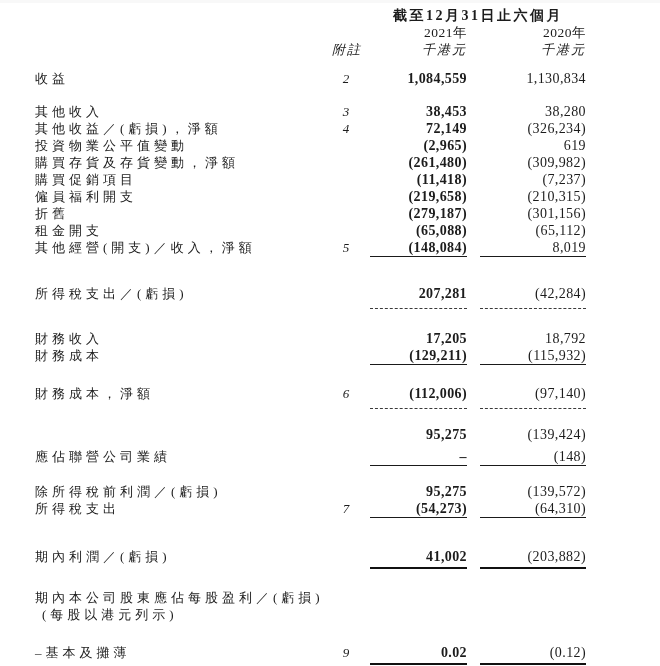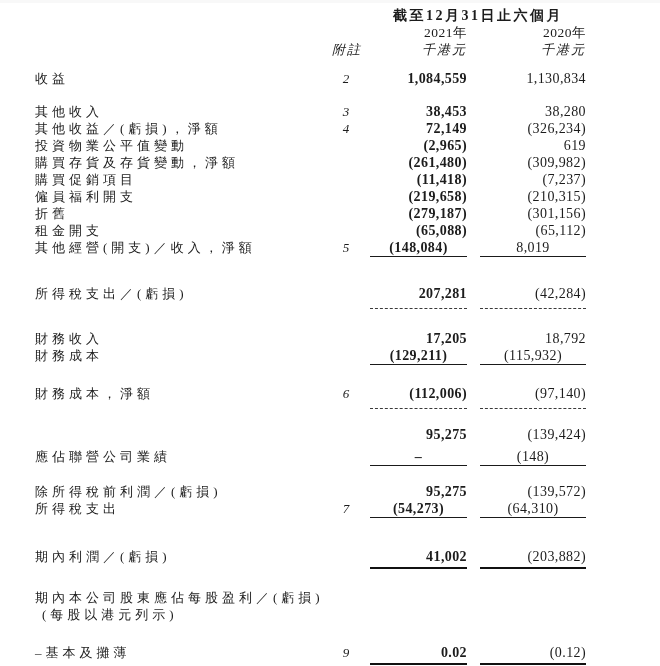--- a/index.html
+++ b/index.html
@@ -15,21 +15,21 @@
   }
   .row{display:flex;align-items:baseline;line-height:17px;}
   .label{flex:1;font-size:13px;letter-spacing:4px;white-space:nowrap;}
   .label .sub{padding-left:7px;}
   .note{width:46px;text-align:center;font-style:italic;font-size:13px;letter-spacing:2px;}
   .v{font-size:14px;text-align:right;letter-spacing:0.4px;white-space:nowrap;}
   .v21{width:97px;font-weight:bold;}
   .colgap{width:13px;}
   .v20{width:106px;font-weight:normal;}
   
-  .u-solid .v21,.u-solid .v20{border-bottom:1.3px solid #1a1a1a;text-align:center;}
+  .u-solid .v21,.u-solid .v20{border-bottom:1.3px solid #1a1a1a;}
   .u-dashed .v21,.u-dashed .v20{border-bottom:1px dashed #3a3a3a;padding-bottom:6px;}
   .u-thick .v21,.u-thick .v20{border-bottom:2.6px solid #111;padding-bottom:2px;}
   
   .h-period{width:216px;text-align:center;font-weight:bold;font-size:14px;letter-spacing:2.5px;white-space:nowrap;}
   .h-year{font-size:13.5px;letter-spacing:0.5px;}
   .h-unit{font-style:italic;font-size:13px;letter-spacing:2px;}
   .bold{font-weight:normal;}
   
   .mt5{margin-top:5px;}  .mt12{margin-top:12px;} .mt16{margin-top:16px;}
   .mt17{margin-top:17px;} .mt20{margin-top:20px;} .mt21{margin-top:21px;}

